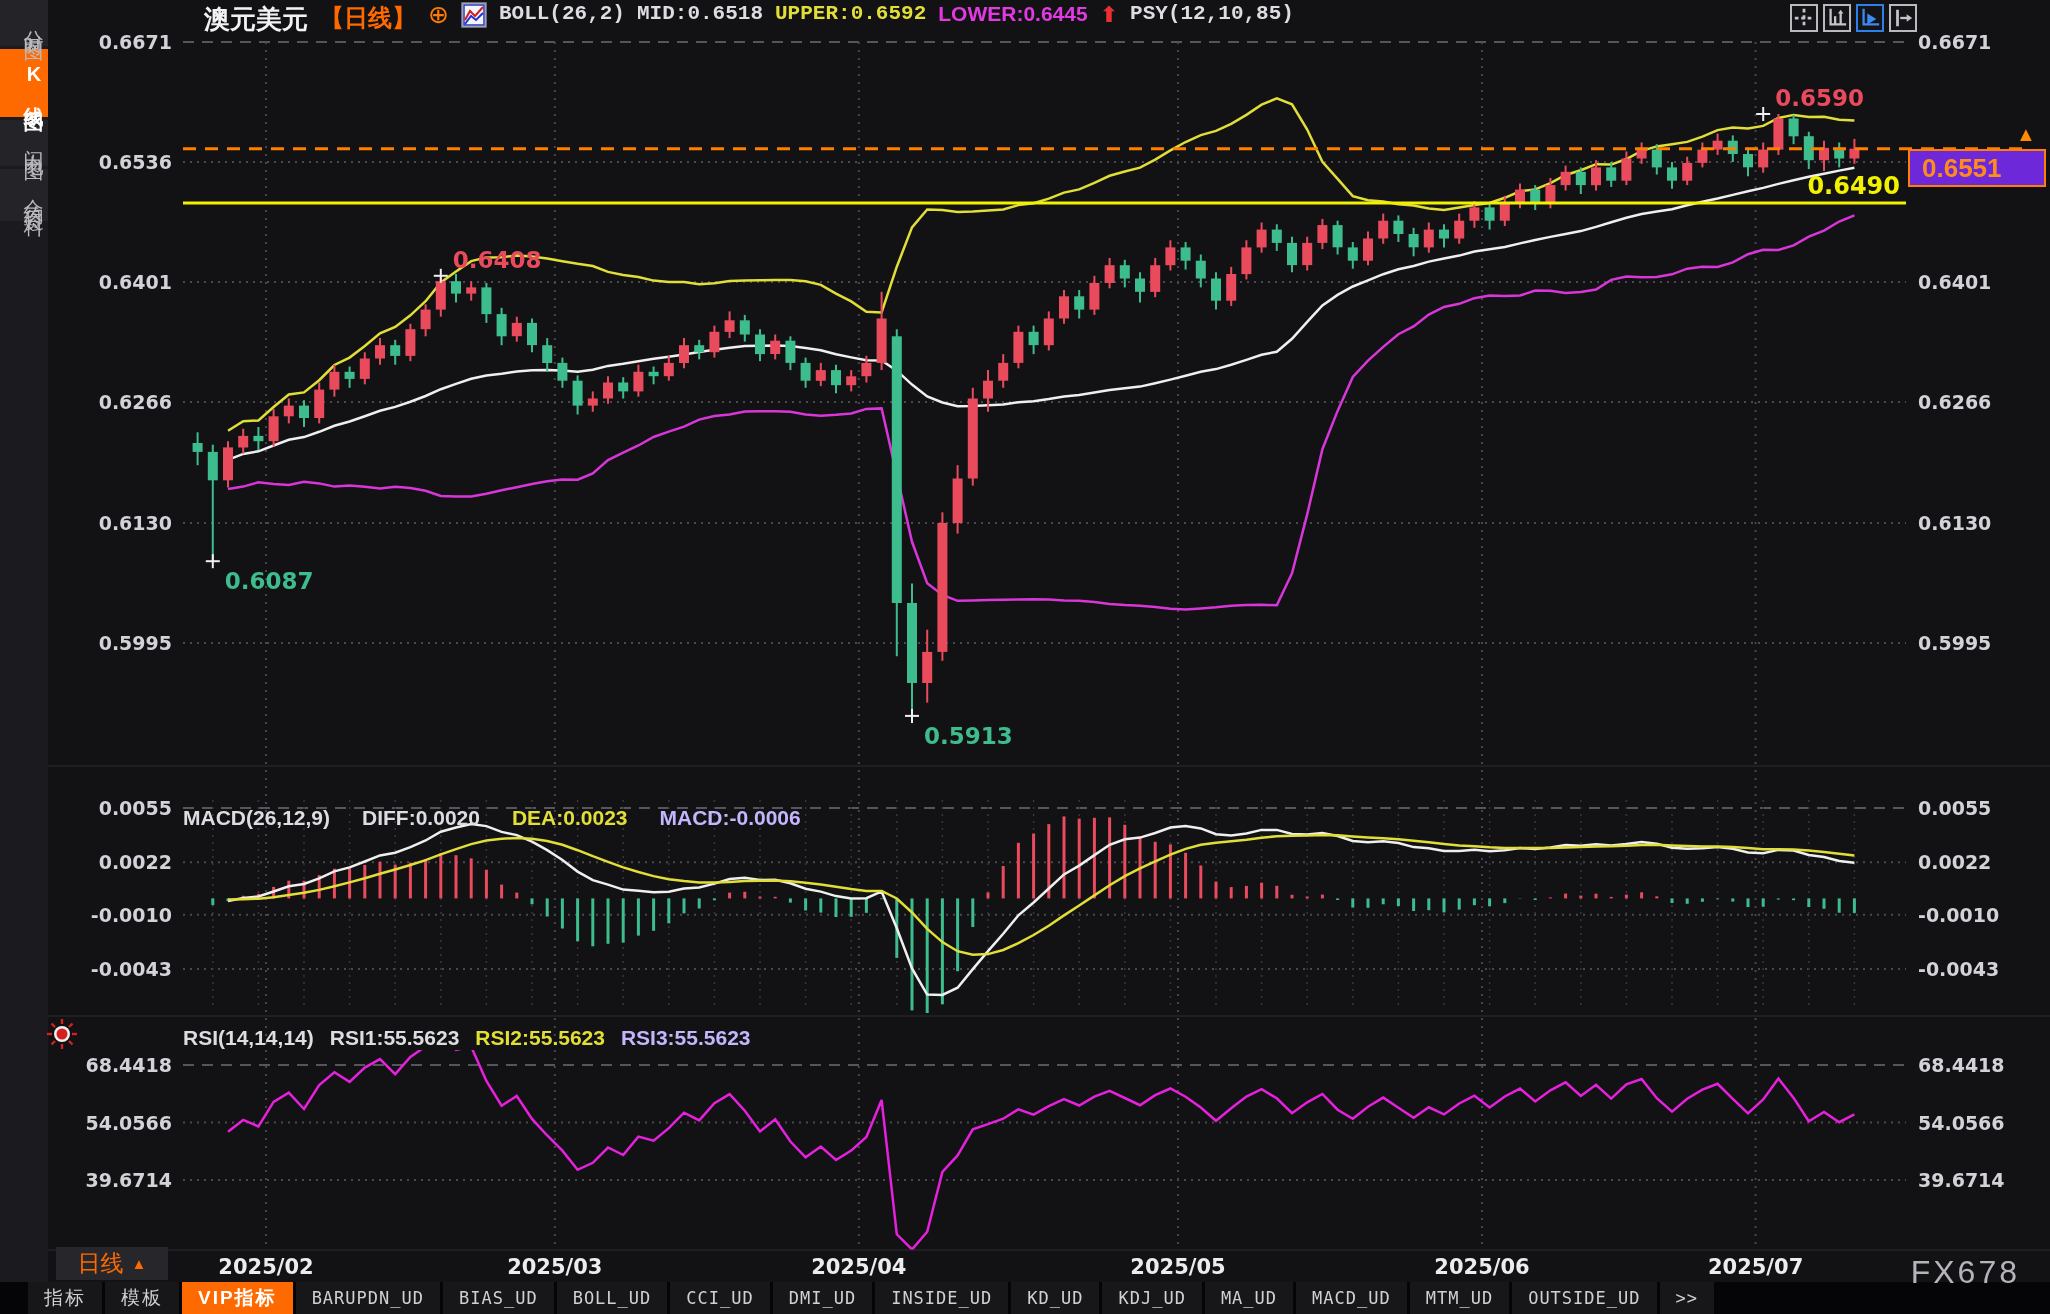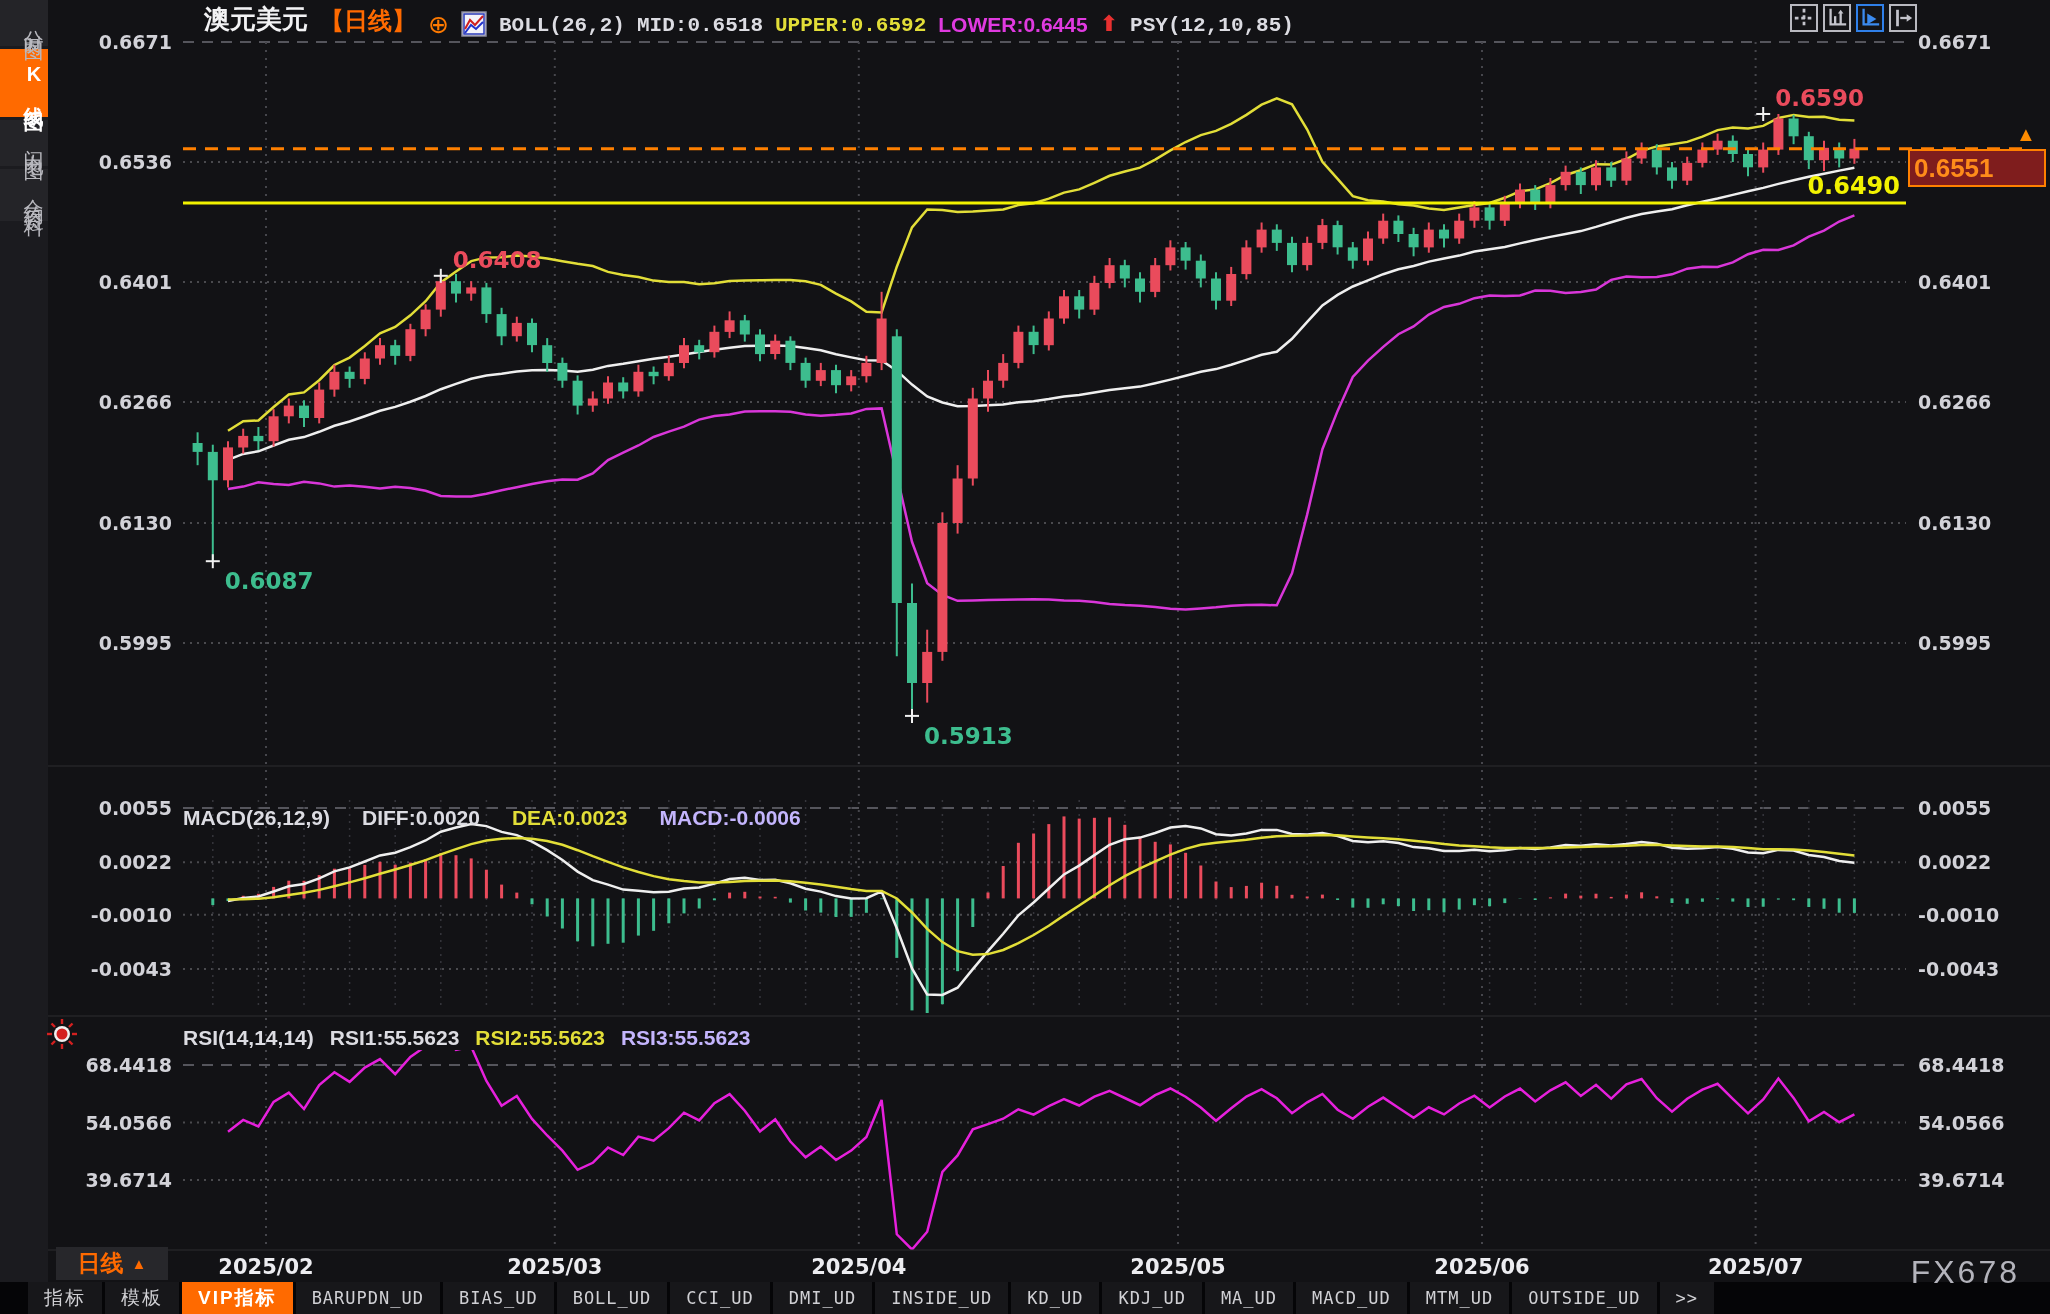--- a/index.html
+++ b/index.html
@@ -8,45 +8,45 @@
   svg text{font-family:"DejaVu Sans","Liberation Sans",sans-serif;}
   
   #sidebar{position:absolute;left:0;top:0;width:48px;height:1282px;background:#1b1b1f;z-index:2;}
   .side-item{width:48px;text-align:center;writing-mode:vertical-rl;text-orientation:upright;
     margin:0 auto 3px auto;padding:14px 0;color:#b9b9bf;font-size:20px;letter-spacing:6px;
     background:#242428;cursor:pointer;}
   .side-item.active{background:#ff6a00;color:#ffffff;font-weight:bold;}
   
   #chart-header{position:absolute;left:48px;top:0;right:0;height:38px;z-index:2;display:flex;
     align-items:center;}
-  #chart-header .title-wrap{display:flex;align-items:flex-end;margin-left:156px;gap:12px;white-space:nowrap;}
+  #chart-header .title-wrap{display:flex;align-items:flex-start;margin-left:156px;gap:12px;white-space:nowrap;}
   .sym{color:#f2f2f4;font-size:26px;font-weight:bold;}
   .period-tag{color:#ff6a00;font-size:24px;font-weight:bold;}
   .circle-plus{color:#ff7a00;font-size:25px;line-height:1;}
   .ind{font-size:21px;font-weight:600;}
   .ind.w{color:#dcdce2;font-family:Liberation Mono, monospace;} .ind.y{color:#e2de38;font-family:Liberation Mono, monospace;} .ind.m{color:#e03ae0;}
   .up-arrow-red{color:#e83030;font-size:22px;font-weight:bold;}
   #toolbar{position:absolute;left:1790px;top:4px;display:flex;gap:5px;z-index:3;}
   .tool-btn{width:28px;height:28px;border:2px solid #b9b9c0;background:#141417;display:flex;
     align-items:center;justify-content:center;box-sizing:border-box;cursor:pointer;}
   .tool-btn.active{border-color:#2f7fe8;}
   
   .pane-header{position:absolute;left:183px;height:26px;z-index:2;display:flex;gap:16px;
     white-space:nowrap;font-size:21px;font-weight:600;}
   .pane-header .w{color:#dcdce2;} .pane-header .y{color:#e2de38;} .pane-header .m{color:#c4b5fd;}
   #sun-icon{position:absolute;left:46px;top:1018px;z-index:2;}
   
   #price-box{position:absolute;left:1908px;top:149px;width:138px;height:38px;z-index:3;
-    border:2px solid #ff8000;background:#7f1d1d;box-sizing:border-box;display:flex;align-items:center;
-    padding-left:4px;color:#ff8c1a;font-size:26px;font-weight:bold;}
+    border:2px solid #ff8000;background:#6d28d9;box-sizing:border-box;display:flex;align-items:center;
+    padding-left:12px;color:#ff8c1a;font-size:26px;font-weight:bold;}
   #price-arrow{position:absolute;left:2016px;top:124px;z-index:3;color:#ff8c00;font-size:20px;line-height:1;}
   
   #period-btn{position:absolute;left:56px;top:1247px;width:112px;height:33px;background:#27272b;
     z-index:3;display:flex;align-items:center;justify-content:center;gap:8px;cursor:pointer;}
-  #period-btn .lbl{color:#ff6a00;font-size:23px;font-weight:bold;}
+  #period-btn .lbl{color:#ff6a00;font-size:23px;font-weight:normal;}
   #period-btn .arr{color:#ff6a00;font-size:15px;}
   
   #tab-bar{position:absolute;left:0;bottom:0;width:2050px;height:32px;background:#050507;z-index:3;
     display:flex;align-items:stretch;margin-top:32px;}
   #tab-bar .spacer{width:28px;}
   .tab{background:#17171a;color:#d0d0d4;border-right:3px solid #050507;display:flex;align-items:center;
     padding:0 16px;font-family:"DejaVu Sans Mono","Liberation Mono",monospace;font-size:17px;
     letter-spacing:1px;cursor:pointer;white-space:nowrap;}
   .tab.cn{font-family:"Liberation Sans","DejaVu Sans",sans-serif;font-size:19px;letter-spacing:2px;}
   .tab.active{background:#ff6a00;color:#ffffff;font-weight:bold;}

